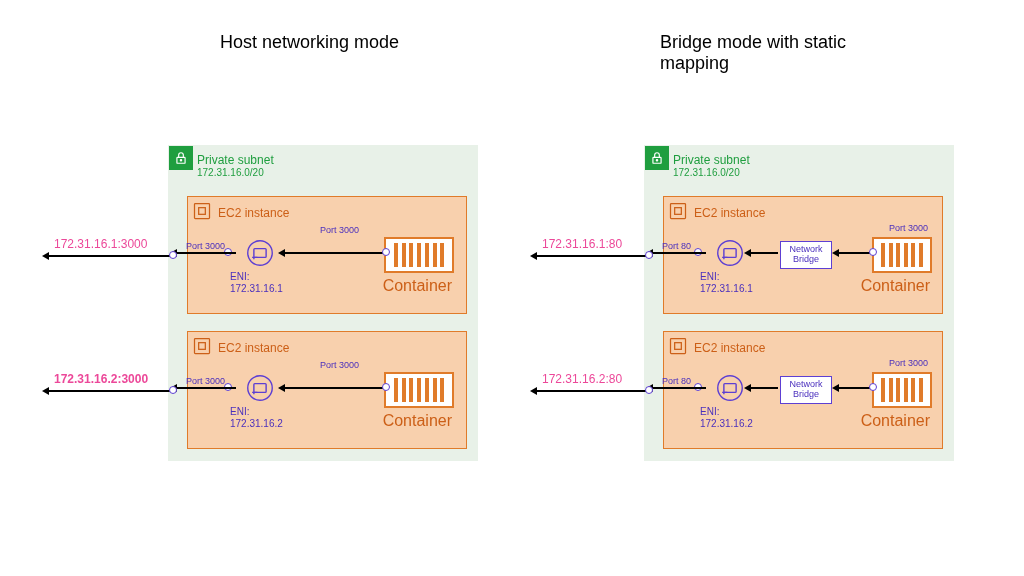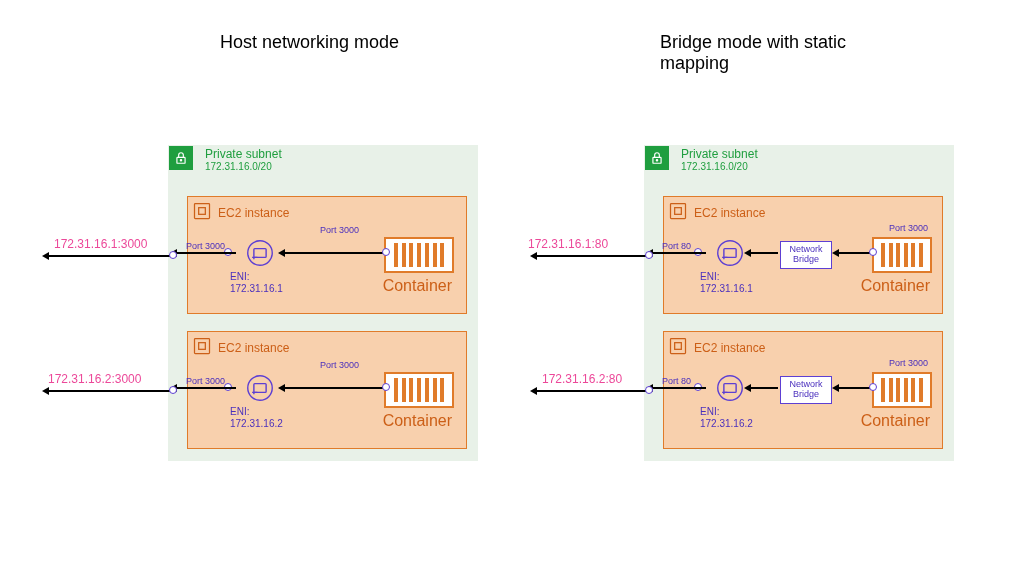--- a/index.html
+++ b/index.html
@@ -33,22 +33,22 @@
   .lock-badge {
     width: 24px;
     height: 24px;
     background: #1f9e3f;
     display: flex;
     align-items: center;
     justify-content: center;
     flex-shrink: 0;
   }
   .subnet-label {
-    margin-left: 12px;
-    padding-top: 1px;
+    margin-left: 4px;
+    padding-top: 7px;
   }
   .subnet-label .name {
     color: #1f9e3f;
     font-size: 12px;
     font-weight: 400;
   }
   .subnet-label .cidr {
     color: #1f9e3f;
     font-size: 10px;
   }
@@ -250,21 +250,21 @@
     <div class="port-label" style="left:-2px; top:44px;">Port 3000</div>
     <div class="port-dot" style="left:36px; top:51px;"></div>
     <div class="arrow-line" style="left:-12px; top:55px; width:60px;"></div>
   </div>
 </div>
 
 <div class="external-label" style="left:54px; top:237px;">172.31.16.1:3000</div>
 <div class="arrow-line" style="left:48px; top:255px; width:126px;"></div>
 <div class="port-dot" style="left:169px; top:251px;"></div>
 
-<div class="external-label" style="left:48px; top:372px;">172.31.16.2:3000</div>
+<div class="external-label" style="left:54px; top:372px;font-weight:bold;">172.31.16.2:3000</div>
 <div class="arrow-line" style="left:48px; top:390px; width:126px;"></div>
 <div class="port-dot" style="left:169px; top:386px;"></div>
 
 <div class="title" style="position:absolute; left:660px; top:32px; width:220px;">Bridge mode with static mapping</div>
 
 <div class="subnet-box" style="position:absolute; left:644px; top:145px;">
   <div class="subnet-header">
     <div class="lock-badge">
       <svg width="14" height="14" viewBox="0 0 24 24" fill="none" stroke="#fff" stroke-width="2">
           <rect x="5" y="11" width="14" height="10" rx="1"></rect>
@@ -354,19 +354,19 @@
     <div class="port-label" style="right:14px; top:26px;">Port 3000</div>
     <div class="arrow-line" style="left:174px; top:55px; width:34px;"></div>
     <div class="port-dot" style="left:205px; top:51px;"></div>
     <div class="arrow-line" style="left:86px; top:55px; width:28px;"></div>
     <div class="port-label" style="left:-2px; top:44px;">Port 80</div>
     <div class="port-dot" style="left:30px; top:51px;"></div>
     <div class="arrow-line" style="left:-12px; top:55px; width:54px;"></div>
   </div>
 </div>
 
-<div class="external-label" style="left:528px; top:237px;">172.31.16.1:80</div>
+<div class="external-label" style="left:542px; top:237px;">172.31.16.1:80</div>
 <div class="arrow-line" style="left:536px; top:255px; width:114px;"></div>
 <div class="port-dot" style="left:645px; top:251px;"></div>
 
 <div class="external-label" style="left:542px; top:372px;">172.31.16.2:80</div>
 <div class="arrow-line" style="left:536px; top:390px; width:114px;"></div>
 <div class="port-dot" style="left:645px; top:386px;"></div>
 
 </body></html>

